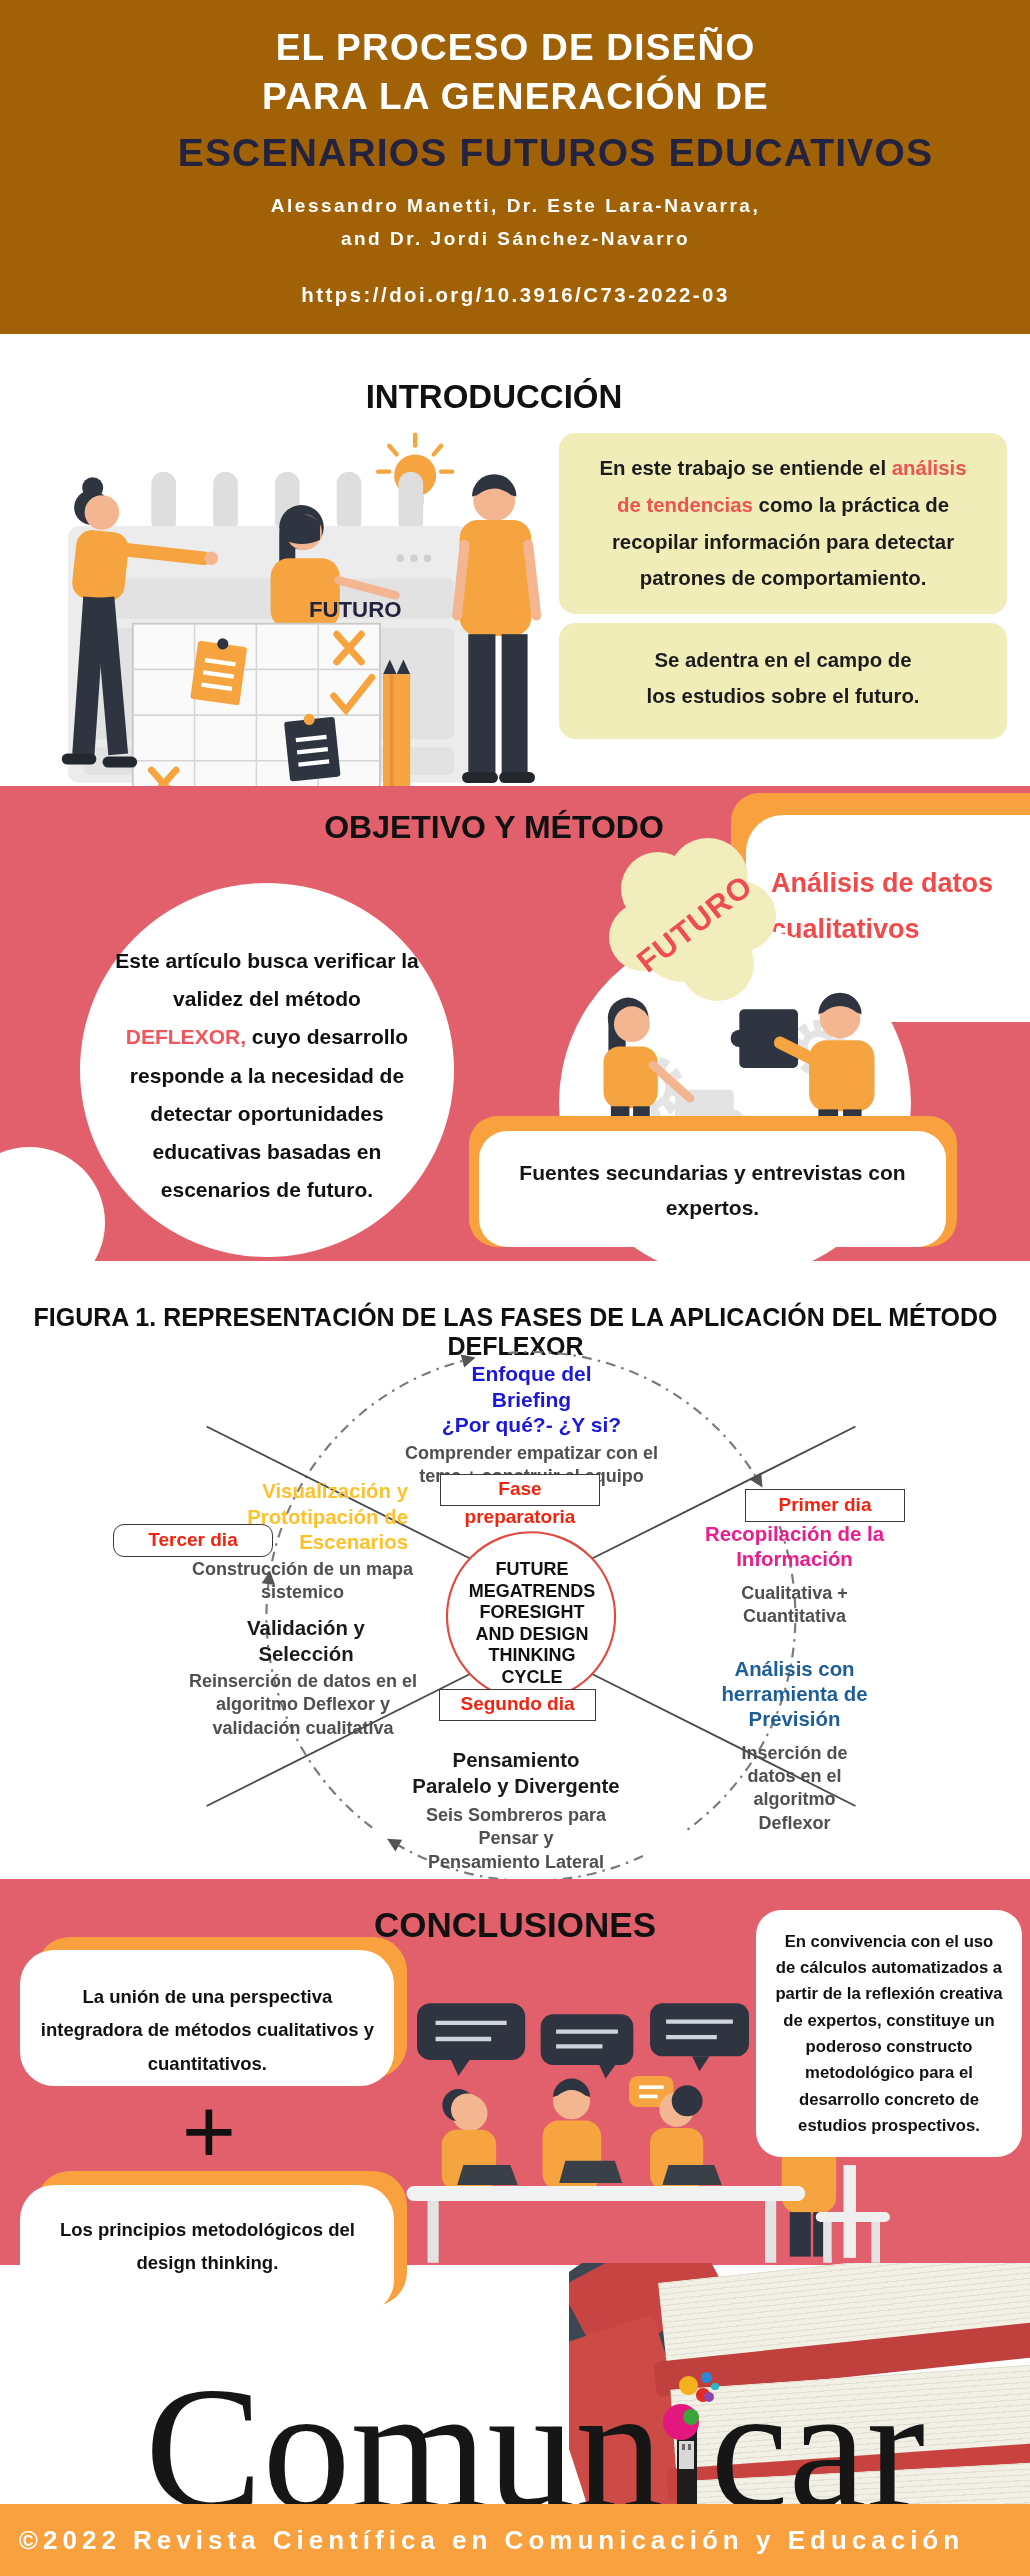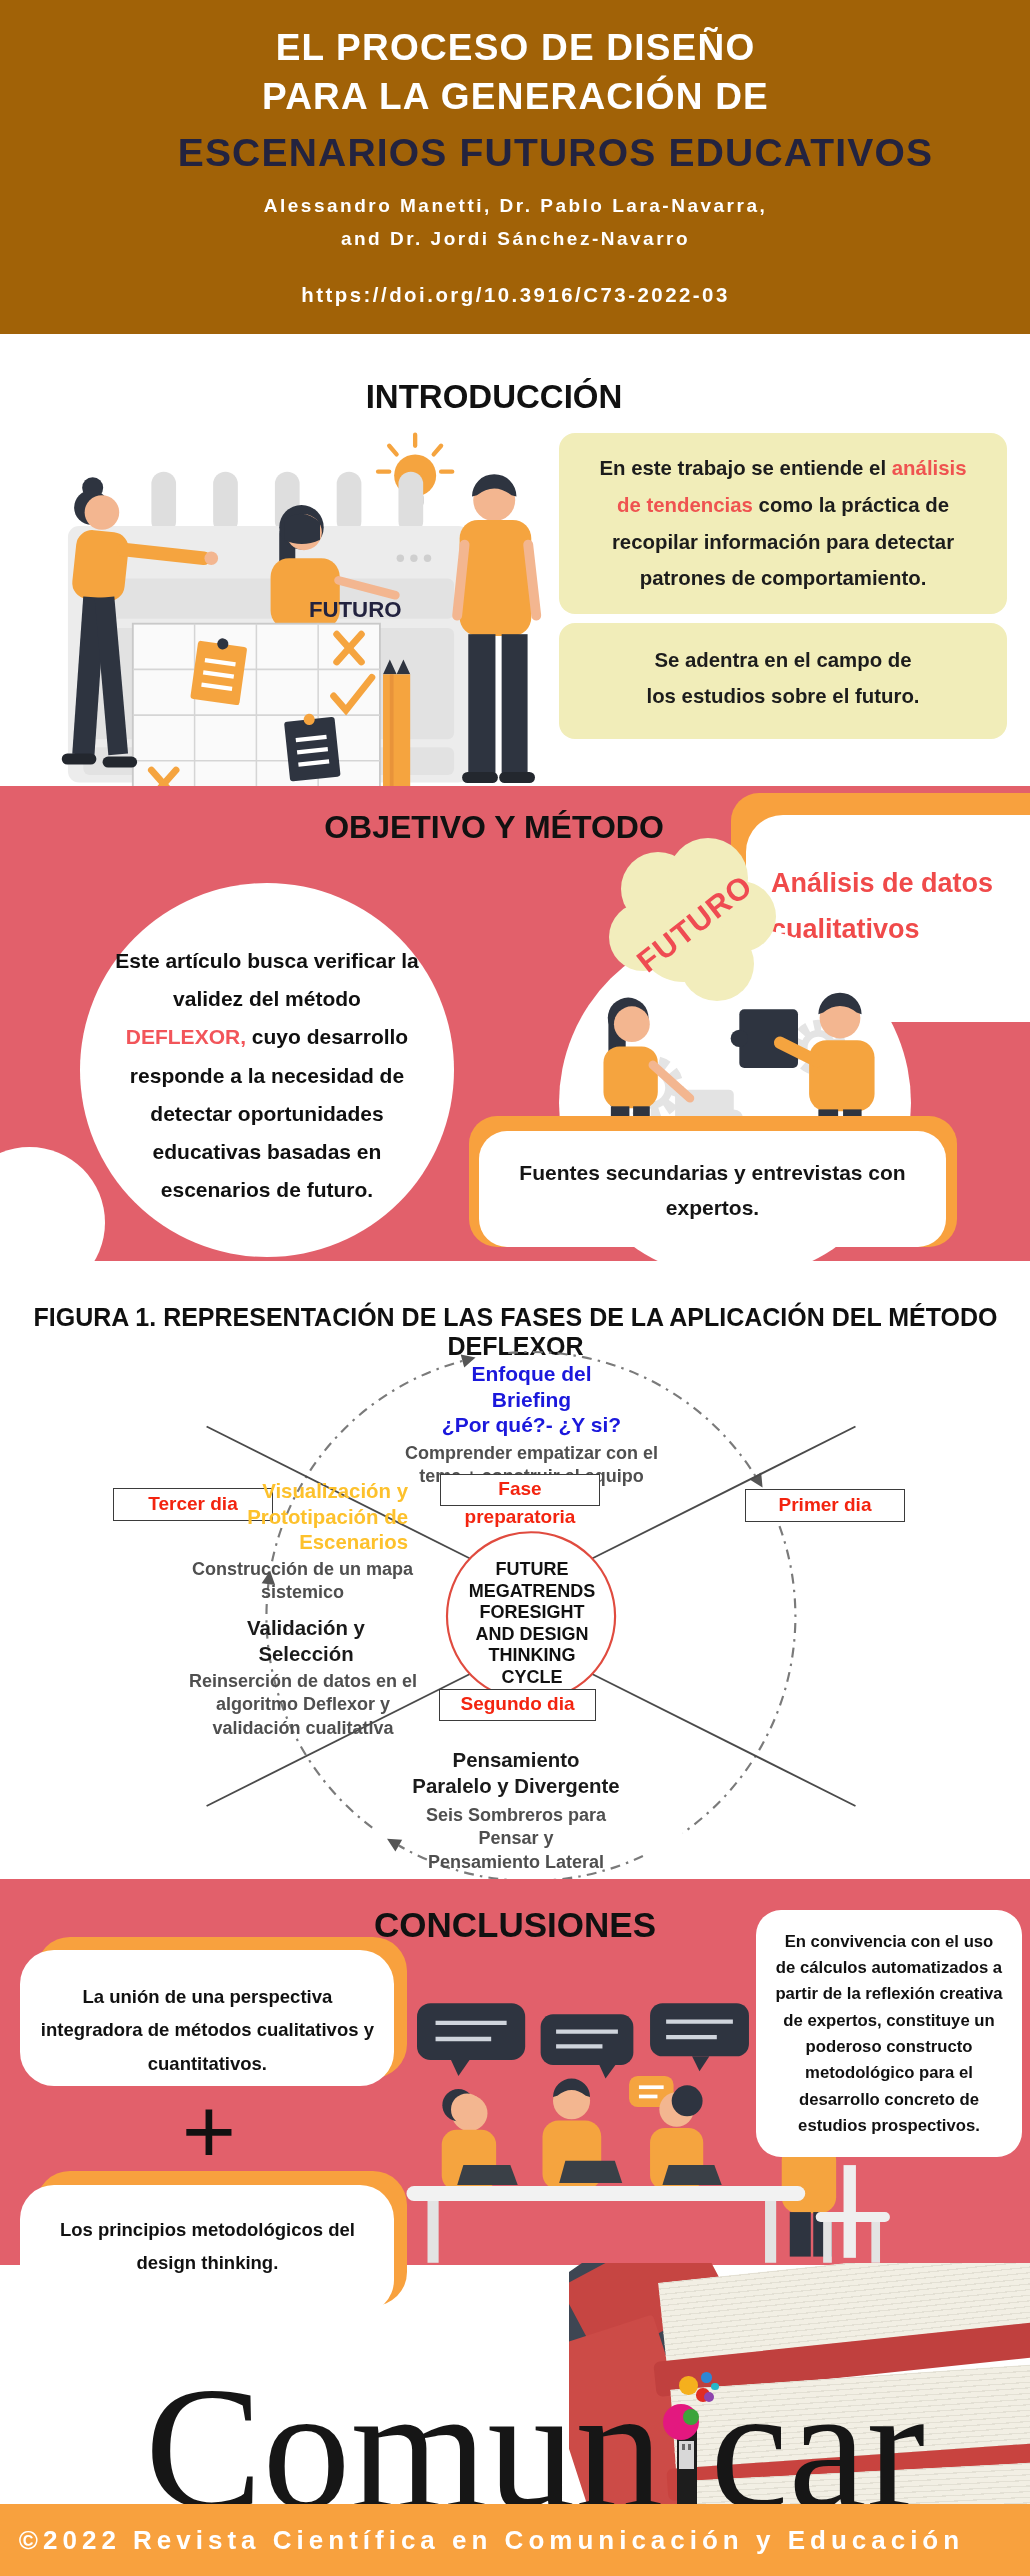--- a/index.html
+++ b/index.html
@@ -69,21 +69,21 @@
 </style>
 </head>
 <body>
 
 <div id="page">
 
   <div class="abs header">
     <div class="abs title-line" style="top:23.5px;">EL PROCESO DE DISEÑO</div>
     <div class="abs title-line" style="top:73px;">PARA LA GENERACIÓN DE</div>
     <div class="abs title-line title-navy" style="top:127px;">ESCENARIOS FUTUROS EDUCATIVOS</div>
-    <div class="abs authors" style="top:190px;">Alessandro Manetti, Dr. Pablo Lara-Navarra,</div>
+    <div class="abs authors" style="top:190px;">Alessandro Manetti, Dr. Este Lara-Navarra,</div>
     <div class="abs authors" style="top:223px;">and Dr. Jordi Sánchez-Navarro</div>
     <div class="abs doi" style="top:284px;">https://doi.org/10.3916/C73-2022-03</div>
   </div>
 
   <div class="abs section-heading ctr" style="left:185px;top:378px;width:618px;font-size:33px;">INTRODUCCIÓN</div>
 
   <svg class="abs" style="left:0;top:427px;" width="556" height="360" viewBox="0 0 900 582">
 
     <g>
       <line x1="672" y1="12" x2="672" y2="30" stroke="#F5A43F" stroke-width="7" stroke-linecap="round"></line>
@@ -304,22 +304,28 @@
   <div class="abs fig-center-circle-text" style="left:459px;top:1559px;width:146px;">FUTURE MEGATRENDS FORESIGHT AND DESIGN THINKING CYCLE</div>
 
   <div class="abs" style="left:360px;top:1361px;width:343px;">
     <div class="fig-blue" style="max-width:167px;margin:0 auto;">Enfoque del Briefing</div>
     <div class="fig-blue">¿Por qué?- ¿Y si?</div>
     <div class="fig-gray" style="max-width:272px;margin:3.7px auto 0;">Comprender empatizar con el tema + construir el equipo</div>
   </div>
   <div class="abs fig-box" style="left:440px;top:1474px;width:158px;height:30px;line-height:28.4px;">Fase preparatoria</div>
 
   <div class="abs fig-box" style="left:745px;top:1489px;width:158px;height:31px;line-height:30px;">Primer dia</div>
-
-  <div class="abs fig-box" style="left:113px;top:1488px;width:158px;height:31px;line-height:30px;">Tercer dia</div>
+  <div class="abs" style="left:671px;top:1522px;width:247px;">
+    <div class="fig-magenta" style="max-width:185px;margin:0 auto;">Recopilación de la Información</div>
+    <div class="fig-gray" style="max-width:130px;margin:10px auto 0;">Cualitativa + Cuantitativa</div>
+    <div class="fig-steel" style="max-width:210px;margin:28.4px auto 0;">Análisis con herramienta de Previsión</div>
+    <div class="fig-gray" style="max-width:158px;margin:10px auto 0;">Inserción de datos en el algoritmo Deflexor</div>
+  </div>
+
+  <div class="abs fig-box" style="left:113px;top:1524px;width:158px;height:31px;line-height:30px;border-radius:11px;">Tercer dia</div>
   <div class="abs fig-yellow" style="left:204px;top:1479px;width:204px;">Visualización y Prototipación de Escenarios</div>
   <div class="abs fig-gray" style="left:185px;top:1558px;width:235px;">Construcción de un mapa sistemico</div>
   <div class="abs fig-black" style="left:204px;top:1616px;width:204px;">Validación y Selección</div>
   <div class="abs fig-gray" style="left:173px;top:1670px;width:260px;">Reinserción de datos en el algoritmo Deflexor y validación cualitativa</div>
 
   <div class="abs fig-box" style="left:439px;top:1689px;width:155px;height:30px;line-height:28.4px;">Segundo dia</div>
   <div class="abs fig-black" style="left:411px;top:1748px;width:210px;">Pensamiento Paralelo y Divergente</div>
   <div class="abs fig-gray" style="left:420px;top:1804px;width:192px;">Seis Sombreros para Pensar y Pensamiento Lateral</div>
 
   <div class="abs pink-bg" style="left:0;top:1879px;width:1031px;height:386px;"></div>

